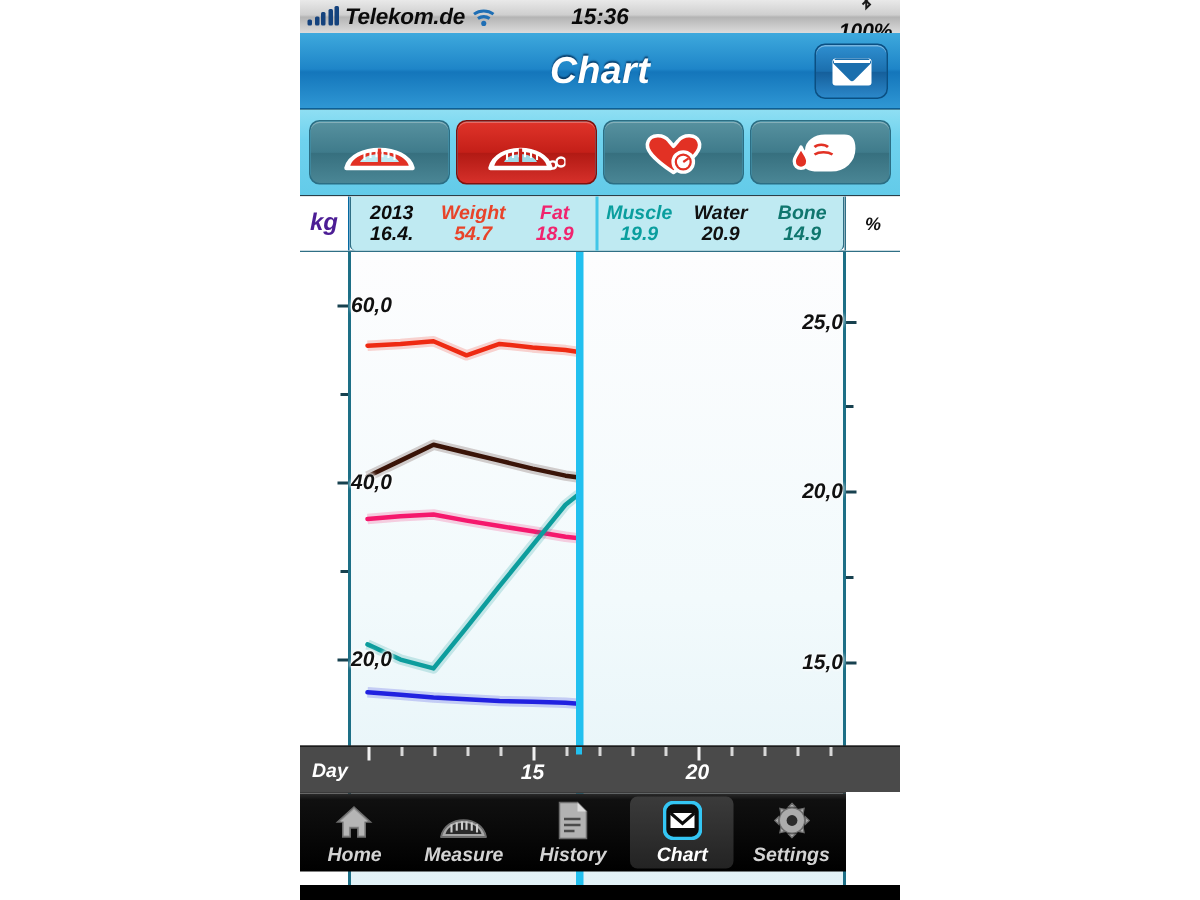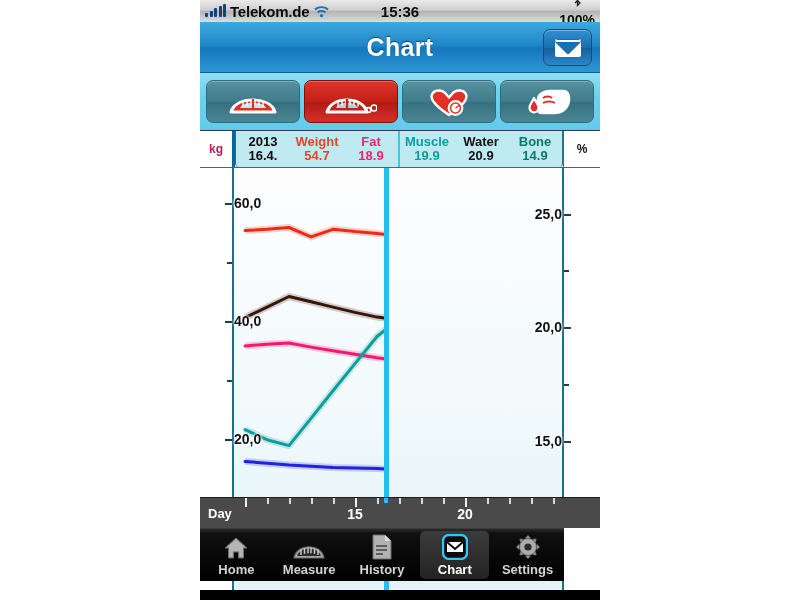--- a/index.html
+++ b/index.html
@@ -1,18 +1,18 @@
 <!DOCTYPE html>
 <html><head>
 <meta charset="utf-8">
 <style>
   html,body{margin:0;padding:0;background:#fff;}
   body{width:800px;height:600px;font-family:"Liberation Sans",sans-serif;overflow:hidden;}
   .canvas{position:relative;width:800px;height:600px;background:#ffffff;}
-  .phone{position:absolute;left:200px;top:0;width:400px;height:600px;background:#000;overflow:hidden;}
+  .phone{position:absolute;left:200px;top:0;width:400px;height:600px;background:#000;overflow:hidden;font-style:italic;}
 
   
   .statusbar{position:relative;height:22px;width:400px;
     background:linear-gradient(to bottom,#e9e9e9 0%,#cfcfcf 45%,#b4b4b4 52%,#dcdcdc 100%);
     display:flex;align-items:center;font-size:15px;font-weight:bold;color:#0a0a0a;}
   .sb-left{display:flex;align-items:center;gap:4px;padding-left:5px;}
   .sb-center{position:absolute;left:0;right:0;text-align:center;font-size:15px;font-weight:bold;}
   .sb-right{margin-left:auto;display:flex;align-items:center;gap:4px;padding-right:5px;flex-direction:column;}
   .bars{display:flex;align-items:flex-end;gap:1.5px;height:12px;}
   .bars i{display:block;width:3px;background:#14427d;border-radius:1px;}
@@ -58,21 +58,21 @@
   .scale{width:52px;height:28px;}
   .scale svg{display:block;}
   .heart-ic{width:42px;height:30px;}
   .finger-ic{width:48px;height:30px;}
 
   
   .chartwrap{position:relative;width:400px;height:366px;background:#fff;border-top:1px solid #2a3f49;}
   .hdrrow{position:relative;height:36px;display:flex;align-items:stretch;background:#fff;
     border-bottom:1px solid #2f6f85;}
   .kgcell{width:32px;display:flex;align-items:center;justify-content:center;
-    font-size:12px;font-weight:bold;color:#be185d;background:#fff;border-right:3px solid #0369a1;}
+    font-size:16px;font-weight:bold;color:#4c1d95;background:#fff;border-right:1px solid #0369a1;}
   .pctcell{width:36px;display:flex;align-items:center;justify-content:center;
     font-size:12px;font-weight:bold;color:#111;background:#fff;border-left:1px solid #2f6f85;}
   .legend{flex:1;display:flex;background:#bfeaf2;border:1px solid #2f6f85;border-top:none;border-bottom:none;
     border-radius:0 0 4px 4px;}
   .lcol{flex:1;display:flex;flex-direction:column;align-items:center;justify-content:center;line-height:1.05;}
   .lcol .t{font-size:13px;font-weight:bold;}
   .lcol .v{font-size:13px;font-weight:bold;}
   .lcol.sep{border-left:2px solid #41c6e8;}
   .c-date{color:#0b0b0b;}
   .c-weight{color:#e8442a;}

